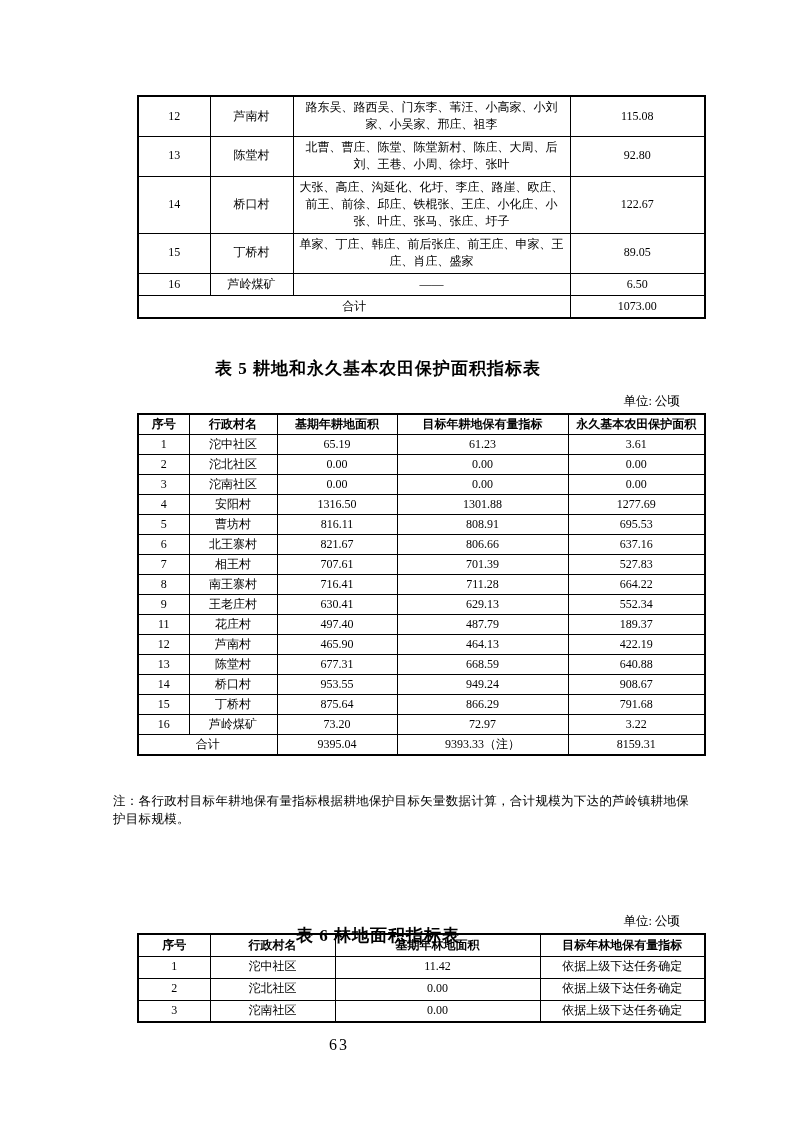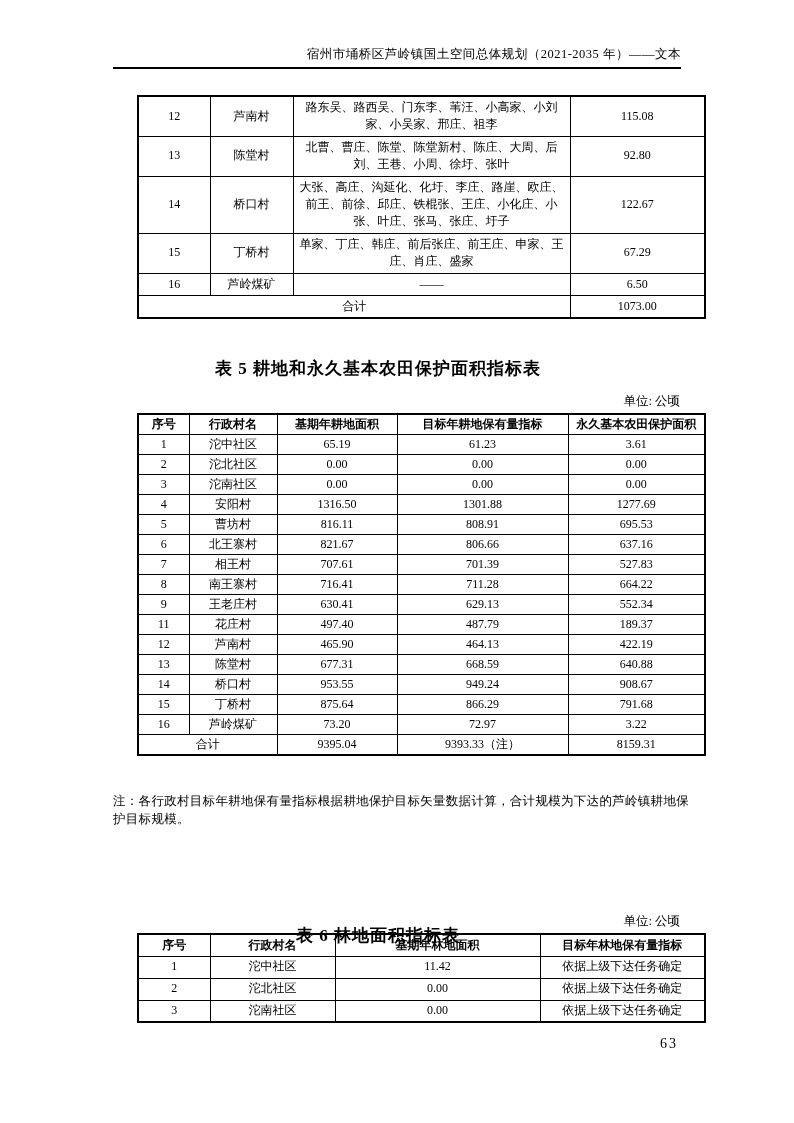--- a/index.html
+++ b/index.html
@@ -75,31 +75,30 @@
   .note {
     left:113px; top:792px; width:580px;
     font-size:12.5px;
     line-height:1.45;
     text-align:left;
     letter-spacing:0.3px;
   }
 
   .page-number {
     left:0; top:1036px; width:678px;
-    text-align:right;
-    font-size:14px;
+    text-align:center;
+    font-size:16px;
     letter-spacing:2px;
   }
 </style>
 </head>
 <body>
 
 <div class="page">
 
-  <div class="abs doc-header">宿州市埇桥区芦岭镇国土空间总体规划（2021-2035 年）——文本</div>
 
   <table class="abs village-table">
     <colgroup>
       <col style="width:72px">
         <col style="width:83px">
         <col style="width:277px">
         <col style="width:135px">
     </colgroup>
     <tbody>
         <tr>
@@ -117,21 +116,21 @@
         <tr>
           <td>14</td>
           <td>桥口村</td>
           <td>大张、高庄、沟延化、化圩、李庄、路崖、欧庄、前王、前徐、邱庄、铁棍张、王庄、小化庄、小张、叶庄、张马、张庄、圩子</td>
           <td>122.67</td>
         </tr>
         <tr>
           <td>15</td>
           <td>丁桥村</td>
           <td>单家、丁庄、韩庄、前后张庄、前王庄、申家、王庄、肖庄、盛家</td>
-          <td>67.29</td>
+          <td>89.05</td>
         </tr>
         <tr>
           <td>16</td>
           <td>芦岭煤矿</td>
           <td>——</td>
           <td>6.50</td>
         </tr>
       </tbody>
     <tbody>
       <tr>

